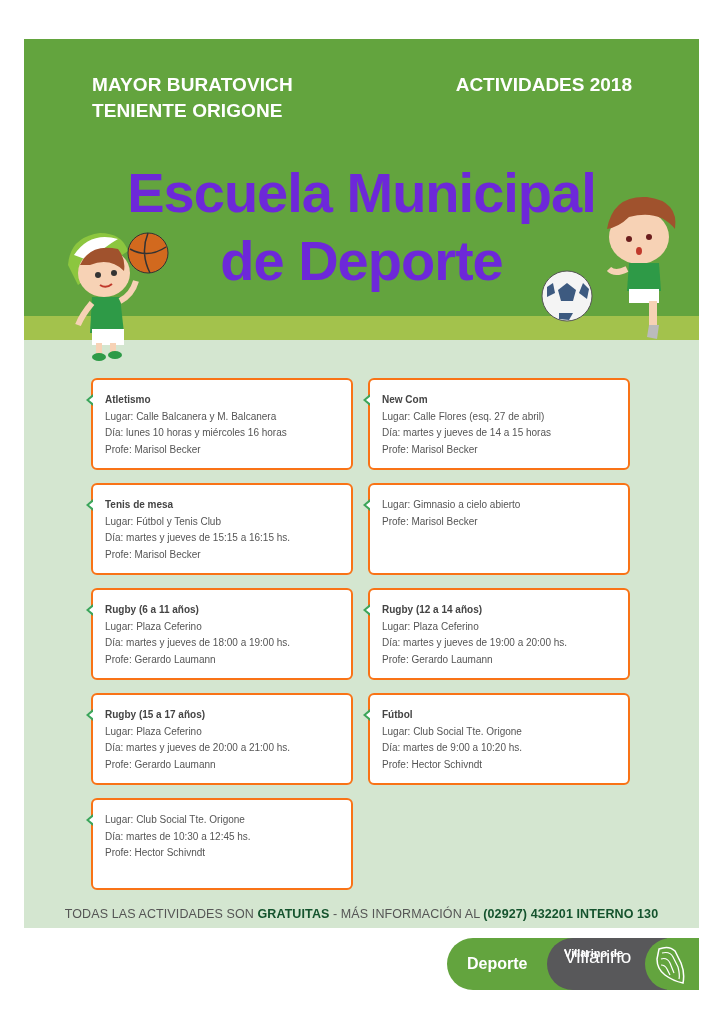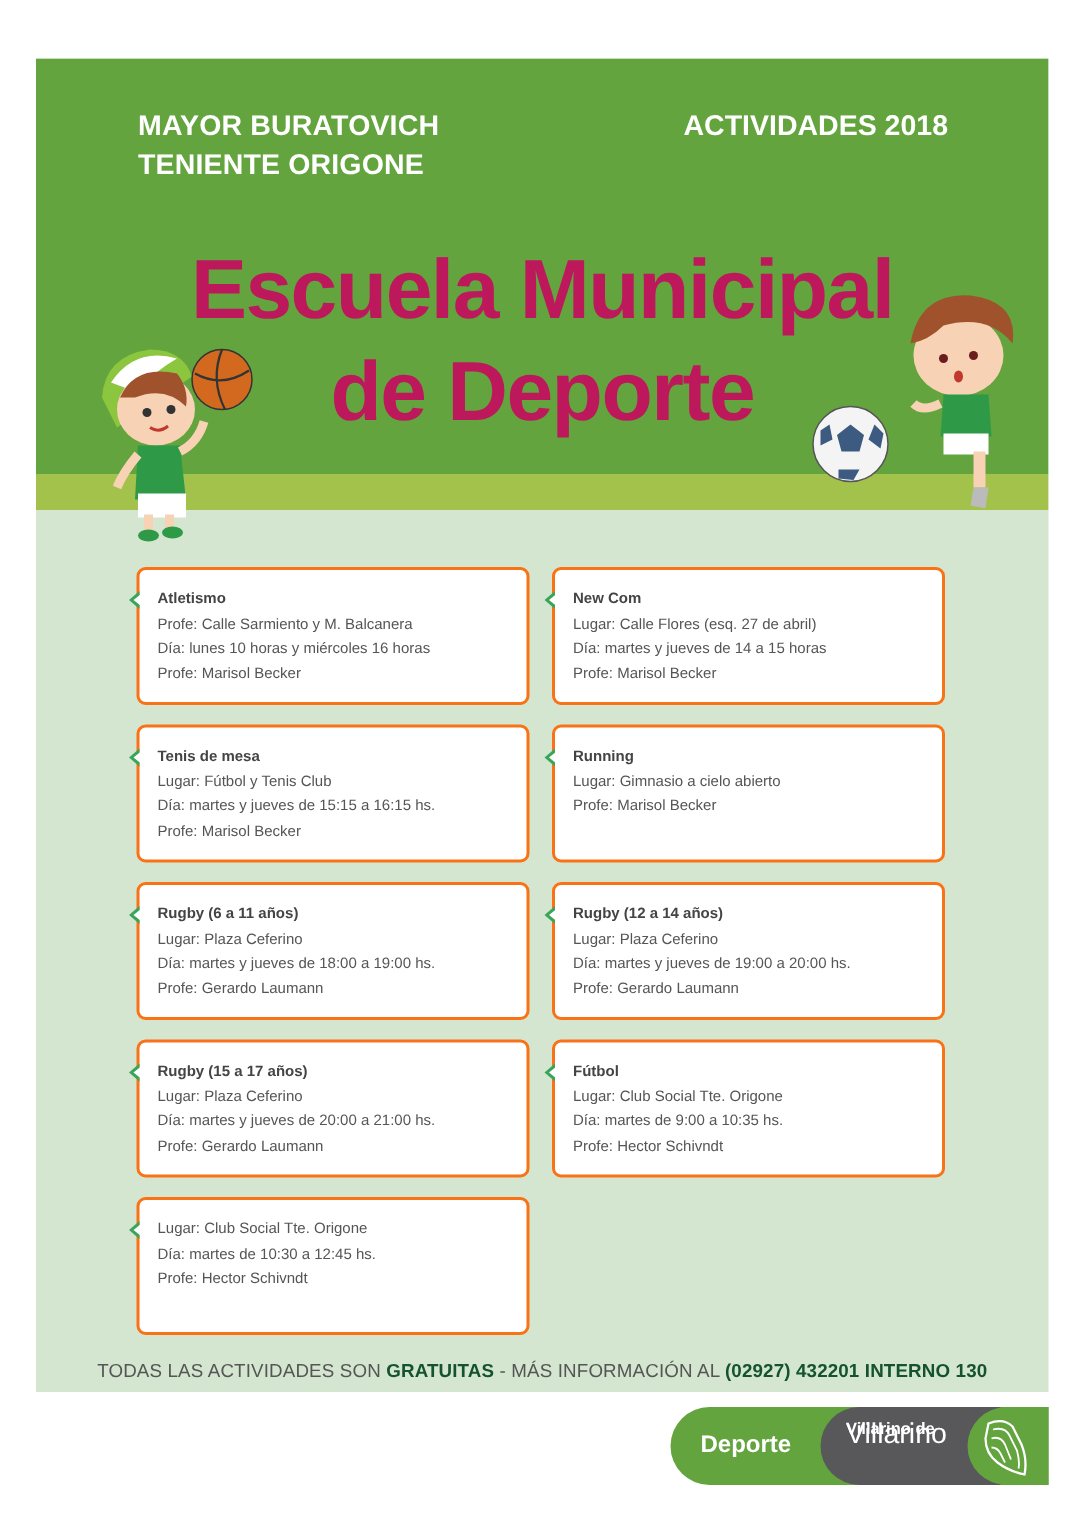--- a/index.html
+++ b/index.html
@@ -2,21 +2,21 @@
 <html><head>
 <meta charset="utf-8">
 <style>
   html, body { margin:0; padding:0; }
   body { width:724px; height:1024px; background:#ffffff; position:relative; overflow:hidden; font-family:"Liberation Sans", sans-serif; }
   .poster { position:absolute; left:24px; top:39px; width:675px; height:889px; background:#d4e6d0; overflow:hidden; }
   .top { position:absolute; left:0; top:0; width:675px; height:277px; background:#63a43e; }
   .band { position:absolute; left:0; top:277px; width:675px; height:24px; background:#a3c24c; }
   .loc { position:absolute; left:68px; top:33px; color:#fff; font-weight:bold; font-size:19px; line-height:26px; letter-spacing:0.1px; }
   .year { position:absolute; right:67px; top:33px; color:#fff; font-weight:bold; font-size:19px; line-height:26px; }
-  .title { position:absolute; left:0; width:675px; top:120px; text-align:center; color:#be185d; font-weight:bold; font-size:56px; line-height:68px; letter-spacing:-1px; }
+  .title { position:absolute; left:0; width:675px; top:120px; text-align:center; color:#6d28d9; font-weight:bold; font-size:56px; line-height:68px; letter-spacing:-1px; }
   .title .l2 { display:block; }
   .card { position:absolute; width:262px; height:92px; background:#fff; border:2px solid #f97316; border-radius:6px; box-sizing:border-box; padding:12px 0 0 12px; color:#555; font-size:10px; line-height:16.5px; }
   .card::before { content:""; position:absolute; left:-7px; top:14px; width:0; height:0; border-top:6px solid transparent; border-bottom:6px solid transparent; border-right:7px solid #3aa55a; }
   .card::after { content:""; position:absolute; left:-4px; top:16px; width:0; height:0; border-top:4px solid transparent; border-bottom:4px solid transparent; border-right:5px solid #fff; }
   .card .name { font-weight:bold; color:#444; }
   .card div { white-space:nowrap; }
   .foot { position:absolute; left:0; width:675px; top:868px; text-align:center; font-size:12.5px; color:#555; letter-spacing:0.1px; }
   .foot b { color:#14532d; }
   .brand { position:absolute; left:447px; top:938px; width:252px; height:52px; }
   .brand .g { position:absolute; left:0; top:0; width:252px; height:52px; background:#63a43e; border-radius:26px 0 0 26px; }
@@ -79,38 +79,37 @@
     <ellipse cx="110" cy="72" rx="3" ry="4" fill="#c0392b"></ellipse>
     <path d="M100 84 L130 84 L132 112 L98 112 Z" fill="#2e9a47"></path>
     <rect x="100" y="110" width="30" height="14" fill="#fff"></rect>
     <rect x="120" y="122" width="8" height="24" fill="#f7d2b5"></rect>
     <path d="M120 146 L130 146 L128 160 L118 158 Z" fill="#bbb"></path>
     <path d="M98 90 Q86 96 80 90" stroke="#f7d2b5" stroke-width="6" fill="none"></path>
   </svg>
 
   <div class="card" style="left:67px;top:339px">
     <div class="name">Atletismo</div>
-    <div>Profe: Calle Sarmiento y M. Balcanera</div>
+    <div>Lugar: Calle Balcanera y M. Balcanera</div>
     <div>Día: lunes 10 horas y miércoles 16 horas</div>
     <div>Profe: Marisol Becker</div>
   </div>
   <div class="card" style="left:344px;top:339px">
     <div class="name">New Com</div>
     <div>Lugar: Calle Flores (esq. 27 de abril)</div>
     <div>Día: martes y jueves de 14 a 15 horas</div>
     <div>Profe: Marisol Becker</div>
   </div>
   <div class="card" style="left:67px;top:444px">
     <div class="name">Tenis de mesa</div>
     <div>Lugar: Fútbol y Tenis Club</div>
     <div>Día: martes y jueves de 15:15 a 16:15 hs.</div>
     <div>Profe: Marisol Becker</div>
   </div>
   <div class="card" style="left:344px;top:444px">
-    <div class="name">Running</div>
     <div>Lugar: Gimnasio a cielo abierto</div>
     <div>Profe: Marisol Becker</div>
   </div>
   <div class="card" style="left:67px;top:549px">
     <div class="name">Rugby (6 a 11 años)</div>
     <div>Lugar: Plaza Ceferino</div>
     <div>Día: martes y jueves de 18:00 a 19:00 hs.</div>
     <div>Profe: Gerardo Laumann</div>
   </div>
   <div class="card" style="left:344px;top:549px">
@@ -121,21 +120,21 @@
   </div>
   <div class="card" style="left:67px;top:654px">
     <div class="name">Rugby (15 a 17 años)</div>
     <div>Lugar: Plaza Ceferino</div>
     <div>Día: martes y jueves de 20:00 a 21:00 hs.</div>
     <div>Profe: Gerardo Laumann</div>
   </div>
   <div class="card" style="left:344px;top:654px">
     <div class="name">Fútbol</div>
     <div>Lugar: Club Social Tte. Origone</div>
-    <div>Día: martes de 9:00 a 10:35 hs.</div>
+    <div>Día: martes de 9:00 a 10:20 hs.</div>
     <div>Profe: Hector Schivndt</div>
   </div>
   <div class="card" style="left:67px;top:759px">
     <div>Lugar: Club Social Tte. Origone</div>
     <div>Día: martes de 10:30 a 12:45 hs.</div>
     <div>Profe: Hector Schivndt</div>
   </div>
 
   <div class="foot"><span>TODAS LAS ACTIVIDADES SON </span><b>GRATUITAS</b><span> - MÁS INFORMACIÓN AL </span><b>(02927) 432201 INTERNO 130</b></div>
 </div>

